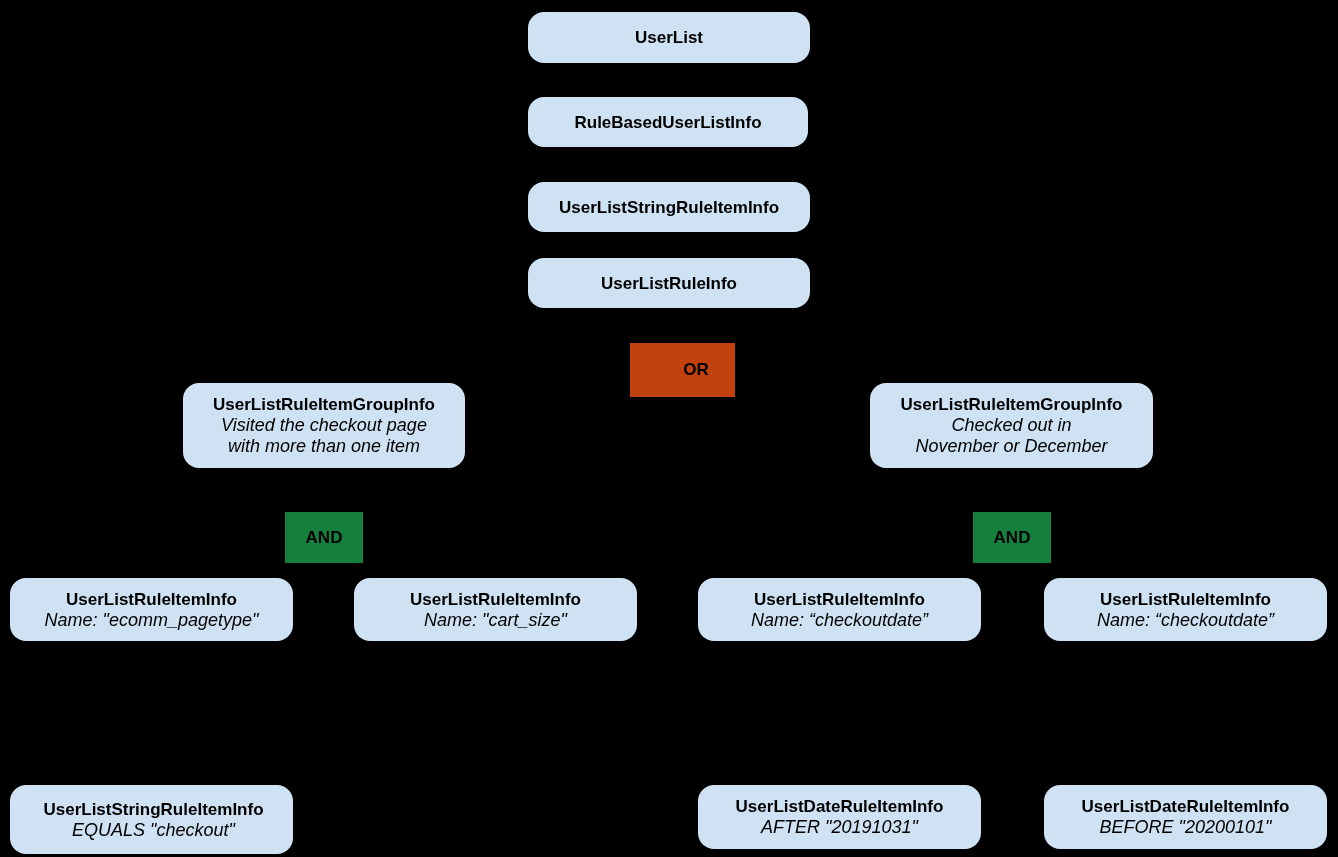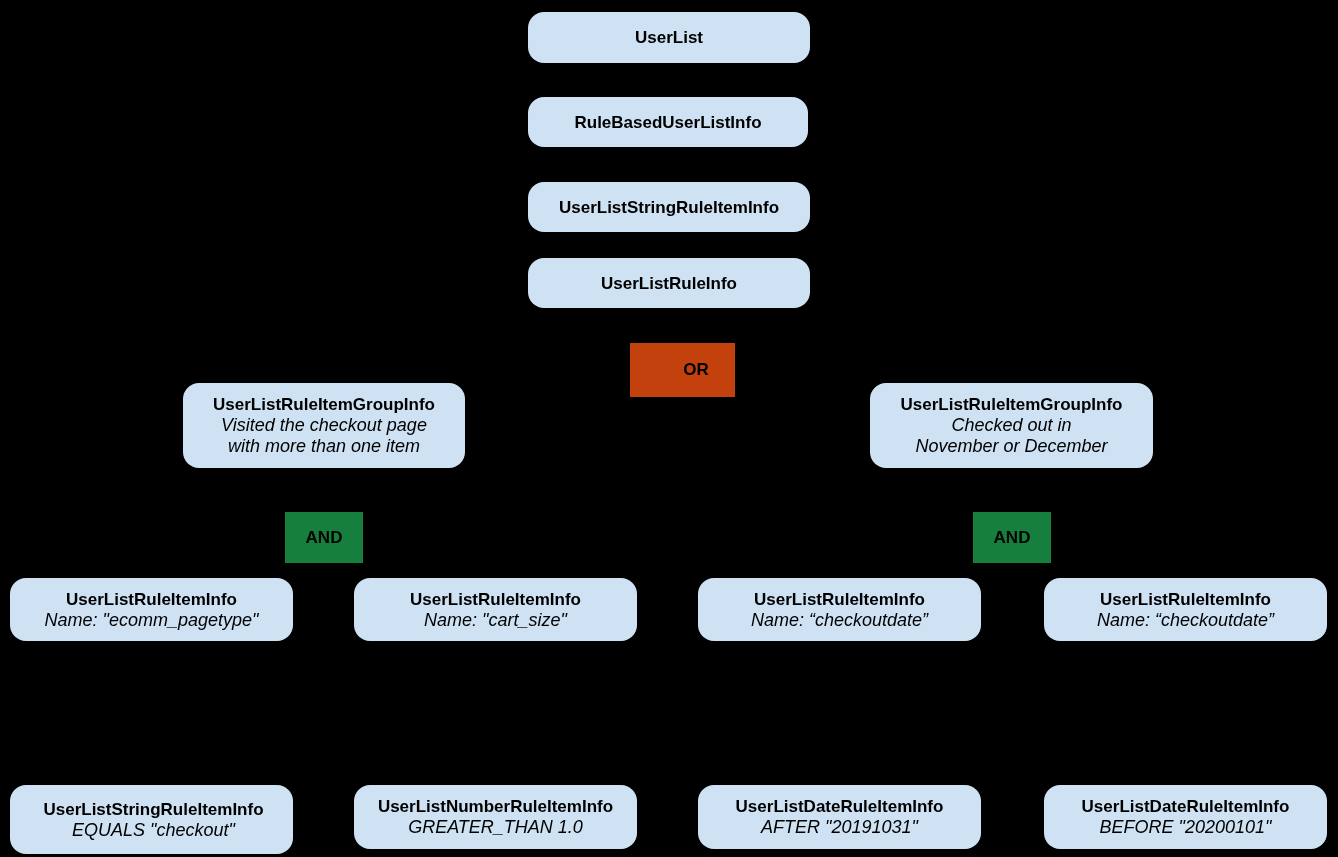--- a/index.html
+++ b/index.html
@@ -112,24 +112,20 @@
   </div>
   <div class="node" style="left:1044px; top:578px; width:283px; height:63px;">
     <span class="title">UserListRuleItemInfo</span>
     <span class="sub">Name: “checkoutdate”</span>
   </div>
 
   <div class="node" style="left:10px;   top:785px; width:283px; height:69px;padding-left:12px;">
     <span class="title">UserListStringRuleItemInfo</span>
     <span class="sub">EQUALS "checkout"</span>
   </div>
-  <div class="node" style="left:354px;  top:785px; width:283px; height:64px;">
-    <span class="title">UserListNumberRuleItemInfo</span>
-    <span class="sub">GREATER_THAN 1.0</span>
-  </div>
   <div class="node" style="left:698px;  top:785px; width:283px; height:64px;">
     <span class="title">UserListDateRuleItemInfo</span>
     <span class="sub">AFTER "20191031"</span>
   </div>
   <div class="node" style="left:1044px; top:785px; width:283px; height:64px;">
     <span class="title">UserListDateRuleItemInfo</span>
     <span class="sub">BEFORE "20200101"</span>
   </div>
 
 </div>

